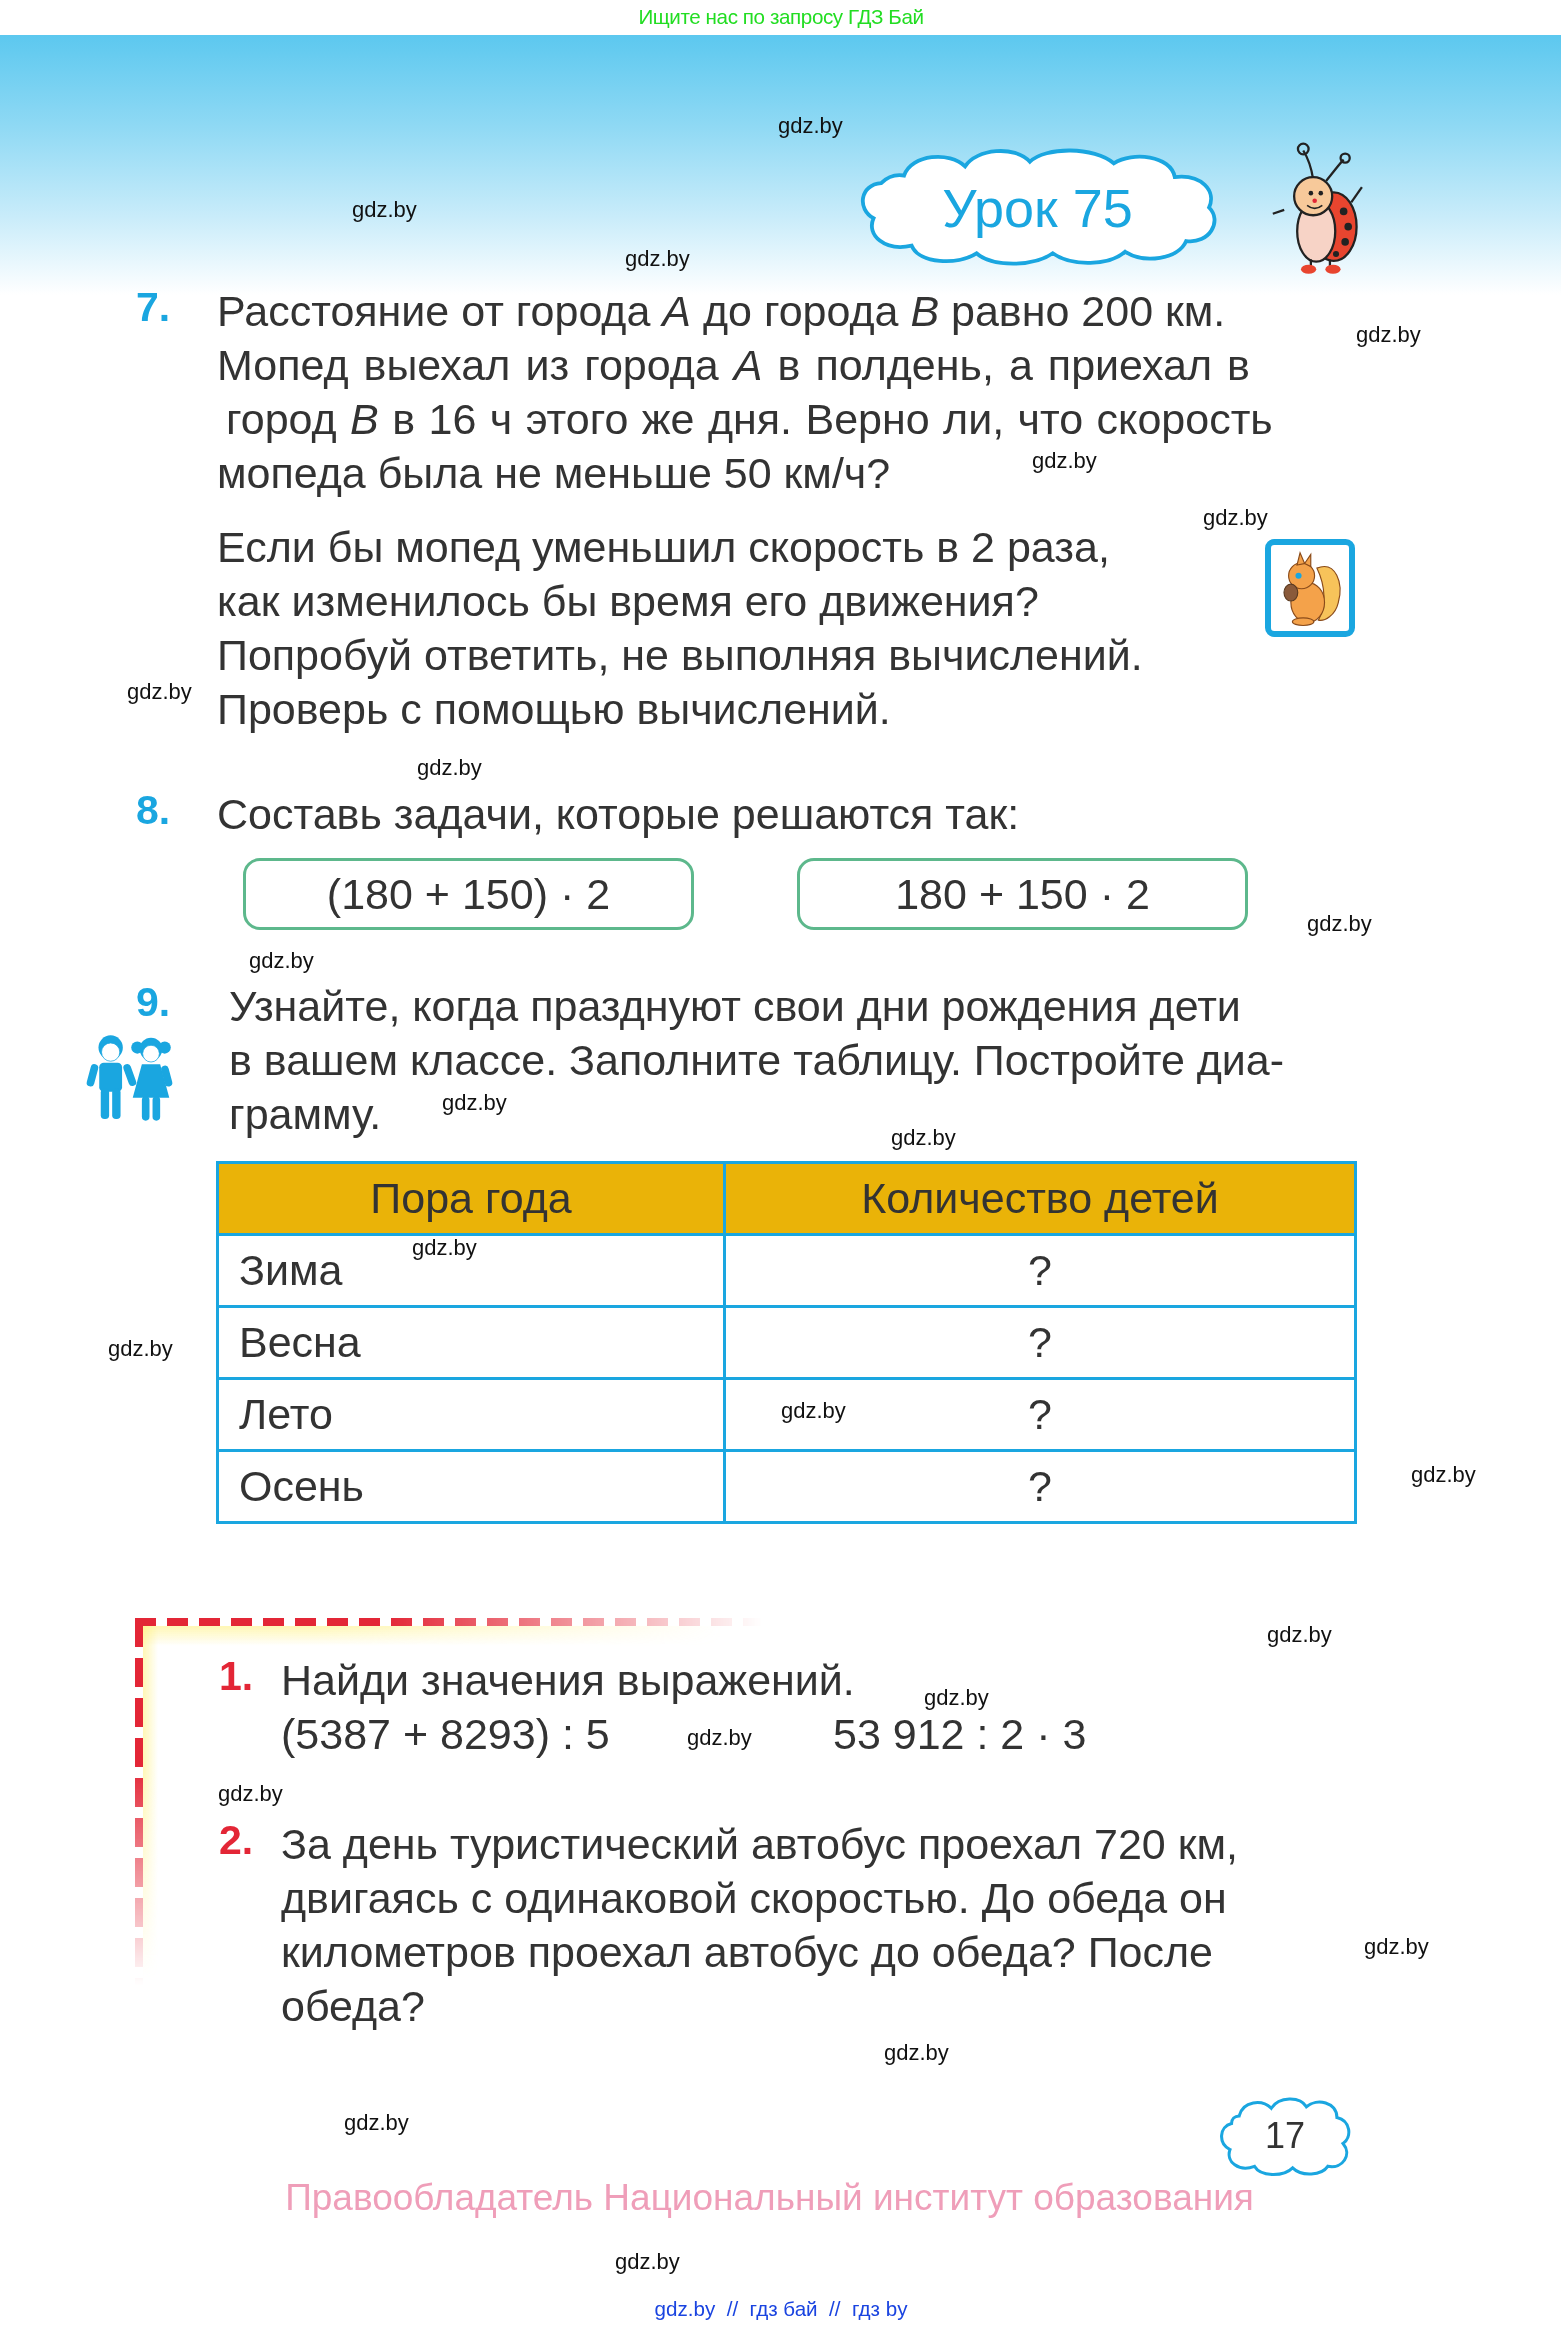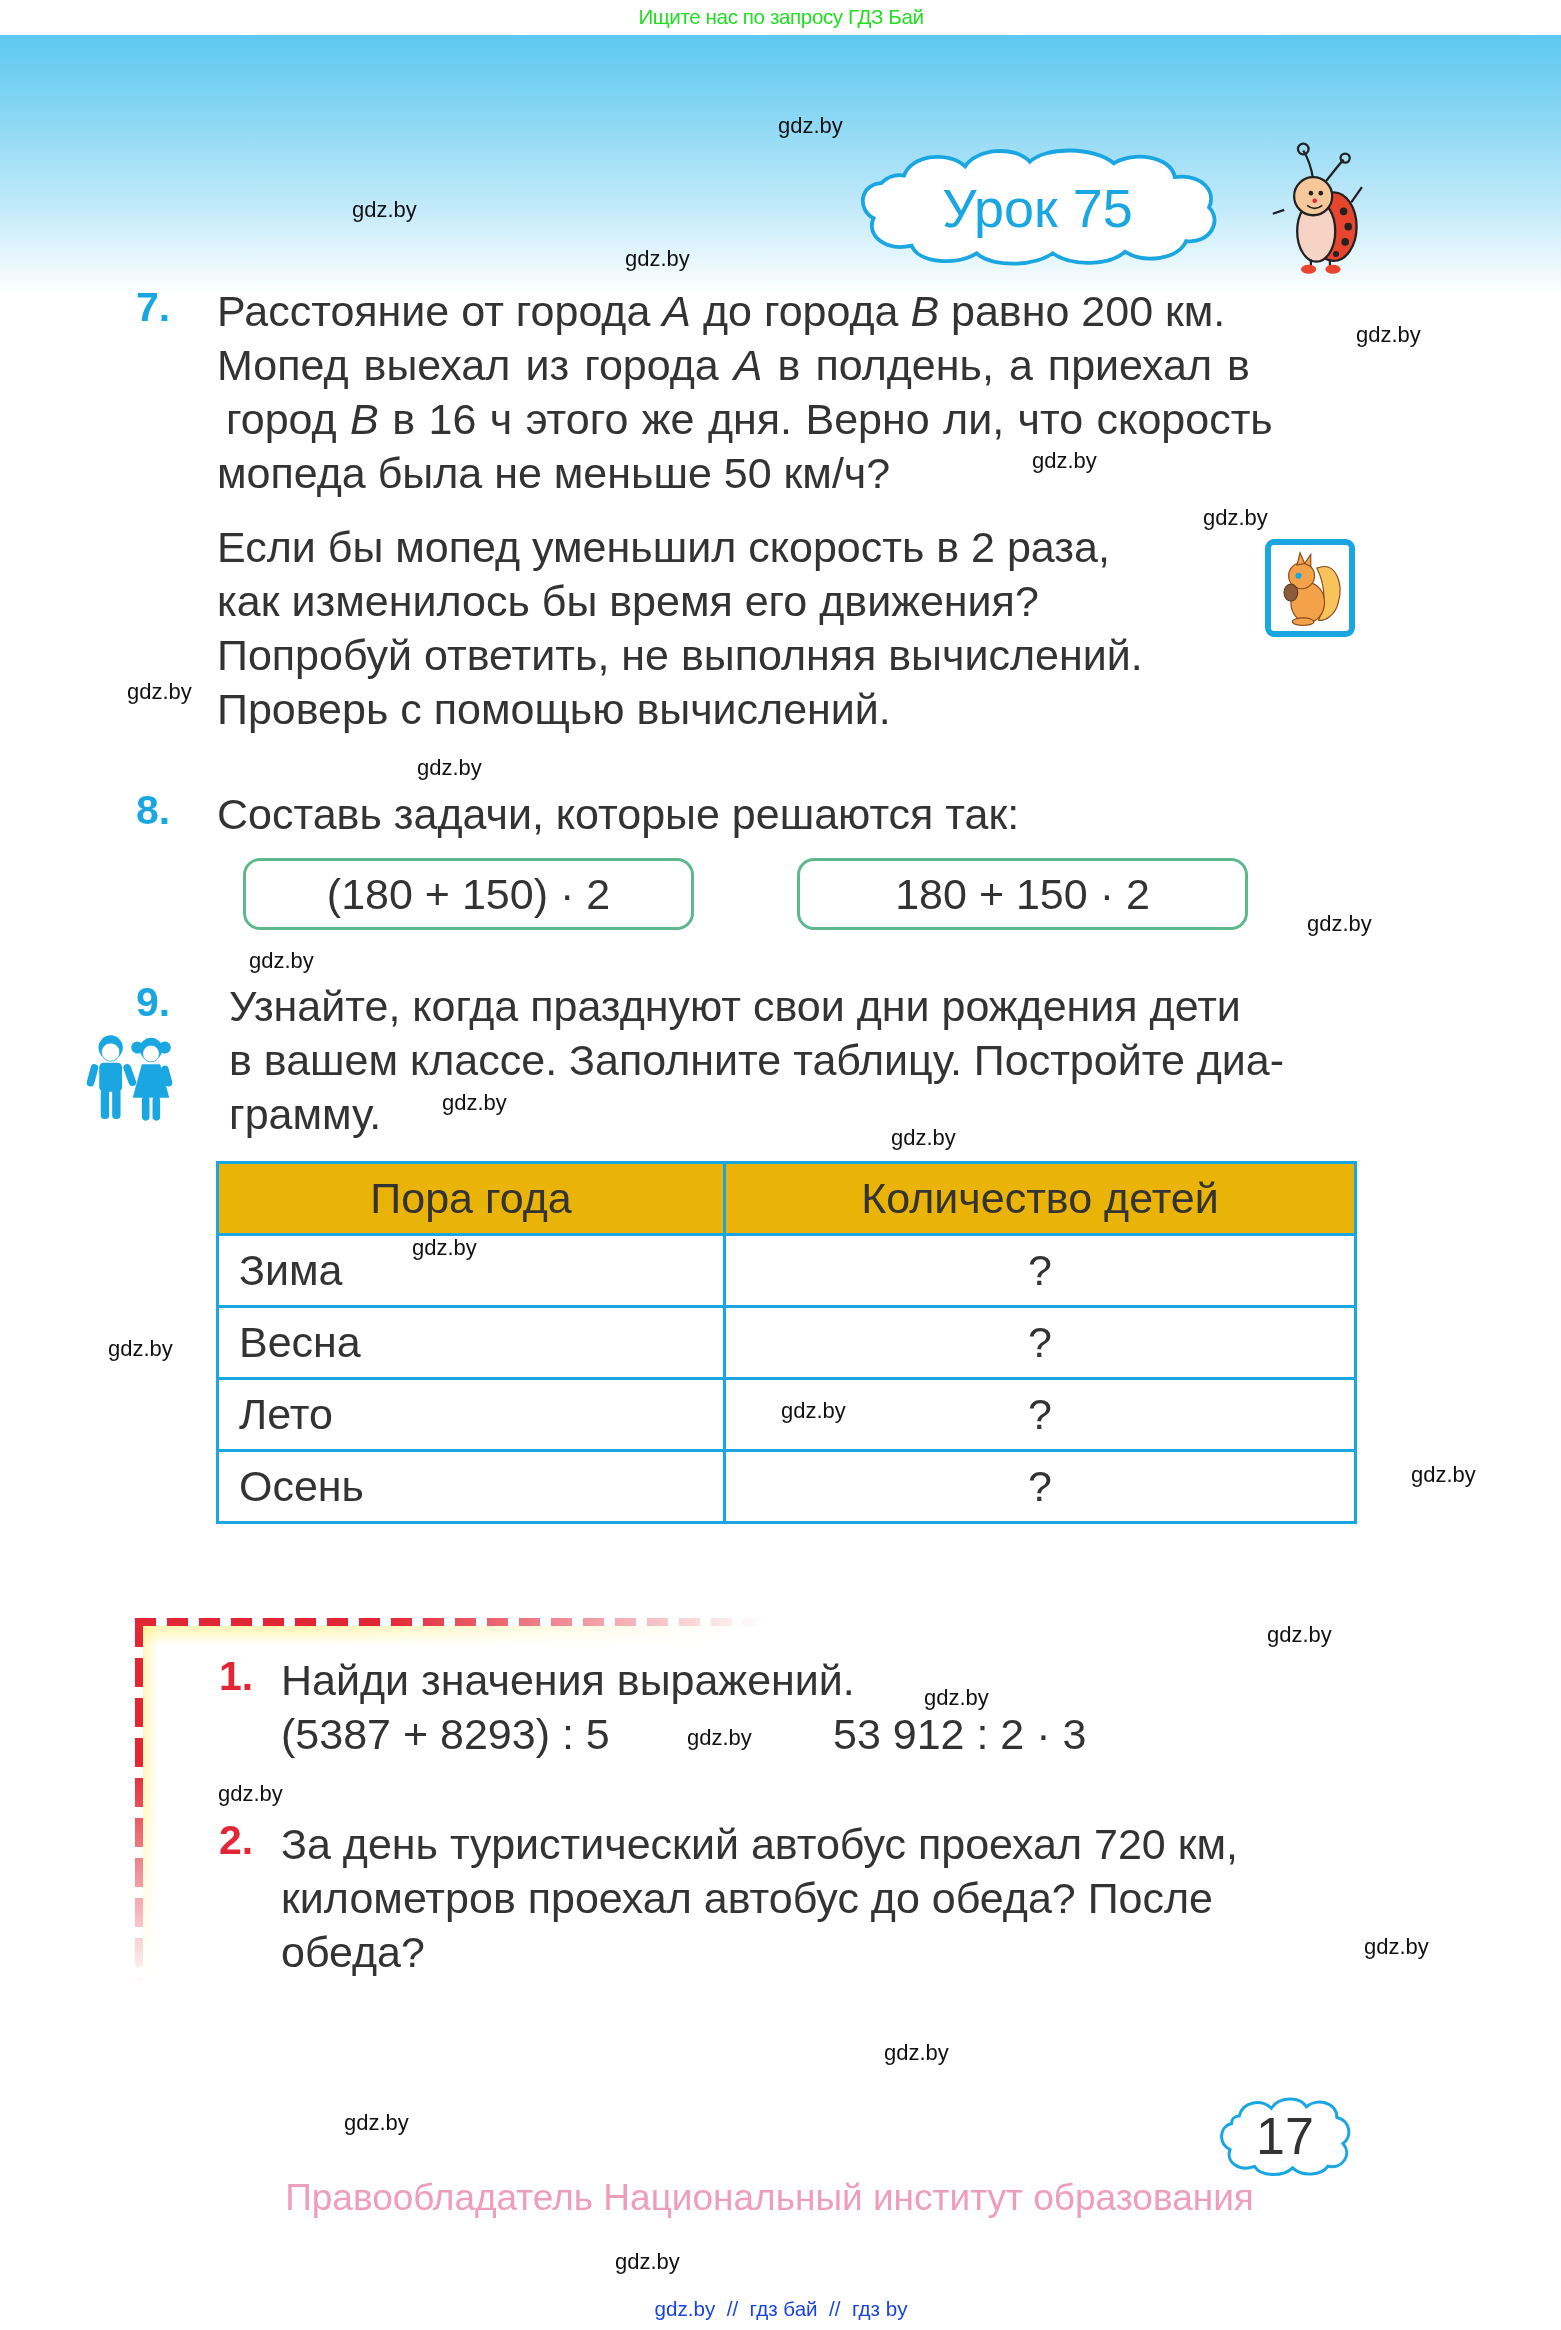--- a/index.html
+++ b/index.html
@@ -63,21 +63,21 @@
                      -webkit-mask-image: linear-gradient(to right, #000 30%, transparent 100%);
                      mask-image: linear-gradient(to right, #000 30%, transparent 100%); }
   .review-glow-left { position: absolute; left: 7.6px; top: 7.6px; width: 15.3px; height: 352px;
                       background: linear-gradient(to right, rgba(255,240,120,0.55), rgba(255,255,255,0));
                       -webkit-mask-image: linear-gradient(to bottom, #000 40%, transparent 100%);
                       mask-image: linear-gradient(to bottom, #000 40%, transparent 100%); }
 
   .page-cloud { position: absolute; left: 1216px; top: 2093px; width: 138px; height: 84px; }
   .page-num { position: absolute; left: 0; top: 0; width: 100%; height: 100%;
               display: flex; align-items: center; justify-content: center;
-              font-size: 52px; color: #333; padding-top: 1.5px; }
+              font-size: 36px; color: #333; padding-top: 1.5px; }
 
   .copyright { position: absolute; left: 0; top: 2177px; width: 1562px; text-align: center;
                font-size: 37px; color: #ef9eb9; padding-left: 0; }
   .copyright span { margin-left: -23px; }
 
   .footer-links { position: absolute; left: 0; top: 2297px; width: 1562px; text-align: center;
                   font-size: 20.6px; color: #1a44e0; }
 </style>
 </head>
 <body>
@@ -267,20 +267,23 @@
 <div class="task" style="left:833px; top:1707px;">
   <p>53 912 : 2 · 3</p>
 </div>
 
 <div class="task-num num-red" style="left:219px; top:1817px;">2.</div>
 <div class="task" style="left:281px; top:1817px;">
   <p class="justify-line" style="width:1072px;">
       <span>За день туристический автобус проехал 720 км,</span>
     </p>
   <p class="justify-line" style="width:1072px;">
+      <span>двигаясь с одинаковой скоростью. До обеда он</span>
+    </p>
+  <p class="justify-line" style="width:1072px;">
       <span>километров проехал автобус до обеда? После</span>
     </p>
   <p>обеда?</p>
 </div>
 
 <div class="page-cloud">
   <svg width="138" height="84" viewBox="0 0 180 110">
     <path d="M30,30 C35,10 60,8 72,20 C82,4 110,4 118,18 C132,6 158,12 158,32 C176,36 178,58 166,66 C178,80 166,100 146,96 C138,108 112,110 100,98 C88,110 58,110 50,96 C30,104 12,90 18,74 C2,66 4,44 20,40 C20,34 24,30 30,30 Z" fill="#ffffff" stroke="#1aa6e0" stroke-width="4"></path>
   </svg>
   <div class="page-num">17</div>

